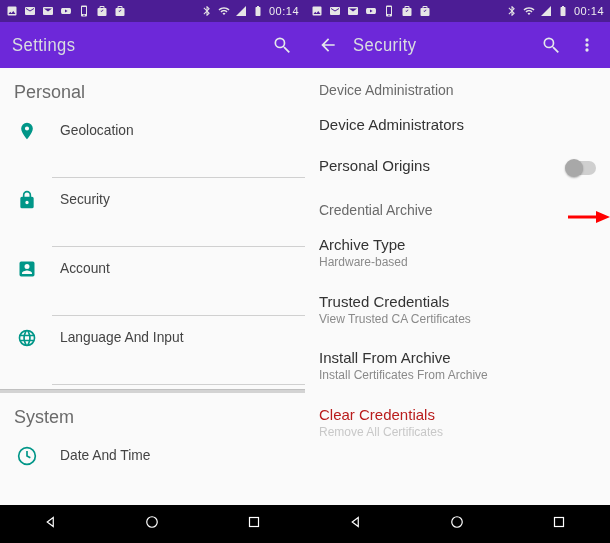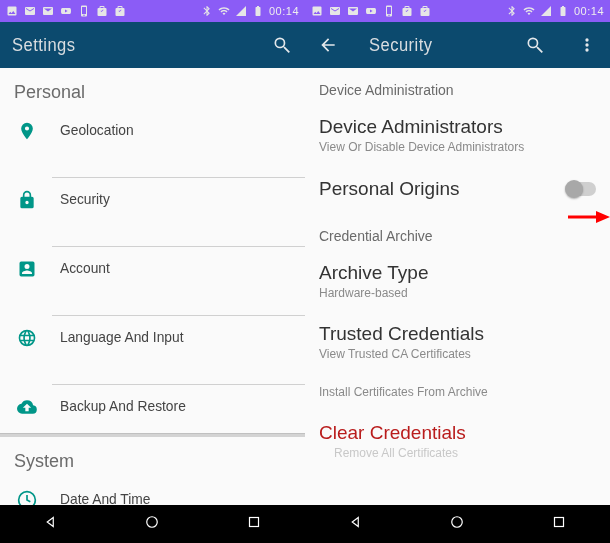--- a/index.html
+++ b/index.html
@@ -1,43 +1,43 @@
 <!DOCTYPE html>
 <html><head>
 <meta charset="utf-8">
 <style>
   * { box-sizing: border-box; margin: 0; padding: 0; }
   html, body { width: 610px; height: 543px; font-family: "Helvetica Neue", Arial, sans-serif; background: #fff; }
   .root { display: flex; width: 610px; height: 543px; }
   .pane { width: 305px; height: 543px; display: flex; flex-direction: column; background: #fff; overflow: hidden; }
-  .status-bar { height: 22px; background: #8b5cf6; color: #fff; display: flex; align-items: center; padding: 0 6px; font-size: 10px; }
+  .status-bar { height: 22px; background: #4c1d95; color: #fff; display: flex; align-items: center; padding: 0 6px; font-size: 10px; }
   .status-left { display: flex; gap: 6px; align-items: center; }
   .status-right { display: flex; gap: 5px; align-items: center; margin-left: auto; }
   .status-ic { width: 12px; height: 12px; display: flex; align-items: center; justify-content: center; }
   .status-ic svg { width: 12px; height: 12px; fill: #e6e6e6; }
   .clock { font-size: 11px; color: #eee; letter-spacing: 0.5px; }
-  .app-bar { height: 46px; background: #0c4a6e; color: #e4e8eb; display: flex; align-items: center; padding: 0 12px; gap: 30px; }
+  .app-bar { height: 46px; background: #6d28d9; color: #e4e8eb; display: flex; align-items: center; padding: 0 12px; gap: 14px; }
   .app-title { font-size: 18px; font-weight: 300; letter-spacing: 0.5px; flex: 1; color: #d9dde0; font-stretch: condensed; transform: scaleX(0.92); transform-origin: left; }
   .app-btn { width: 22px; height: 22px; display: flex; align-items: center; justify-content: center; }
   .app-btn svg { width: 20px; height: 20px; fill: #e4e8eb; }
   .content { flex: 1; overflow: hidden; background: #fafafa; }
   .section-header { font-size: 18px; color: #6b6b6b; padding: 14px 14px 6px 14px; }
   .row { display: flex; align-items: flex-start; padding: 12px 14px 12px 16px; gap: 22px; }
   .row.with-border { border-bottom: 1px solid #d0d0d0; margin-left: 52px; padding-left: 0; }
   .row .ic { width: 22px; display: flex; align-items: center; justify-content: center; }
   .row .ic svg { width: 20px; height: 20px; fill: #009688; }
   .row .label { font-size: 15px; color: #444; font-weight: 300; }
   .pane-left .label { transform: scaleX(0.92); transform-origin: left; }
   .divider-thick { height: 4px; background: #d3d3d3; border-top: 1px solid #c0c0c0; margin-top: 4px; }
   .sec-section-header { font-size: 14px; color: #6a6a6a; padding: 14px 7px 8px 14px; }
   .sec-item { padding: 10px 14px 12px 14px; border-bottom: 0; position: relative; }
-  .sec-title { font-size: 19px; color: #333; margin-bottom: 2px; }
+  .sec-title { font-size: 15px; color: #333; margin-bottom: 2px; }
   .sec-sub { font-size: 12px; color: #8a8a8a; line-height: 1.3; }
   .sec-item.disabled .sec-title { color: #b91c1c; }
-  .sec-item.disabled .sec-sub { color: #c8c8c8; margin-left: 15px; }
+  .sec-item.disabled .sec-sub { color: #c8c8c8; }
   .toggle { position: absolute; right: 14px; top: 14px; width: 28px; height: 14px; background: #cfcfcf; border-radius: 7px; }
   .toggle .knob { position: absolute; top: -2px; left: -3px; width: 18px; height: 18px; background: #a8a8a8; border-radius: 50%; box-shadow: 0 1px 2px rgba(0,0,0,0.3); }
   .arrow-callout { position: absolute; right: 0px; top: 210px; }
   .arrow-callout svg { width: 42px; height: 14px; }
   .nav-bar { height: 38px; background: #000; display: flex; align-items: center; justify-content: space-around; }
   .nav-btn svg { width: 18px; height: 18px; fill: none; stroke: #fff; stroke-width: 1.6; }
   .pane-right { position: relative; }
 </style>
 </head>
 <body>
@@ -151,28 +151,20 @@
       <div class="row">
         <span class="ic">
             <svg viewBox="0 0 24 24">
               <path d="M12 2a10 10 0 1 0 10 10A10 10 0 0 0 12 2zm6.93 6h-2.95a15.65 15.65 0 0 0-1.38-3.56A8 8 0 0 1 18.93 8zM12 4.04A14.09 14.09 0 0 1 13.91 8h-3.82A14.09 14.09 0 0 1 12 4.04zM4.26 14a7.82 7.82 0 0 1 0-4h3.38a16.52 16.52 0 0 0-.14 2 16.52 16.52 0 0 0 .14 2H4.26zm.82 2h2.95a15.65 15.65 0 0 0 1.38 3.56A8 8 0 0 1 5.08 16zM8.03 8H5.08a8 8 0 0 1 4.33-3.56A15.65 15.65 0 0 0 8.03 8zM12 19.96A14.09 14.09 0 0 1 10.09 16h3.82A14.09 14.09 0 0 1 12 19.96zM14.34 14H9.66a14.71 14.71 0 0 1-.16-2 14.58 14.58 0 0 1 .16-2h4.68a14.58 14.58 0 0 1 .16 2 14.71 14.71 0 0 1-.16 2zm.25 5.56A15.65 15.65 0 0 0 15.97 16h2.95a8 8 0 0 1-4.33 3.56zM16.36 14a16.52 16.52 0 0 0 .14-2 16.52 16.52 0 0 0-.14-2h3.38a7.82 7.82 0 0 1 0 4h-3.38z"></path>
             </svg>
           </span>
         <span class="label">Language And Input</span>
       </div>
       <div class="row with-border"></div>
 
-      <div class="row">
-        <span class="ic">
-            <svg viewBox="0 0 24 24">
-              <path d="M19.35 10.04A7.49 7.49 0 0 0 12 4a7.5 7.5 0 0 0-6.65 4.04A6 6 0 0 0 6 20h13a5 5 0 0 0 .35-9.96zM14 13v4h-4v-4H7l5-5 5 5h-3z"></path>
-            </svg>
-          </span>
-        <span class="label">Backup And Restore</span>
-      </div>
 
       <div class="divider-thick"></div>
       <div class="section-header">System</div>
 
       <div class="row">
         <span class="ic">
             <svg viewBox="0 0 24 24">
               <path fill="none" stroke="#009688" stroke-width="2" d="M12 2a10 10 0 1 0 10 10A10 10 0 0 0 12 2zm0 4v6l4 2"></path>
             </svg>
           </span>
@@ -271,21 +263,20 @@
           <svg viewBox="0 0 24 24">
             <path d="M12 8a2 2 0 1 0-2-2 2 2 0 0 0 2 2zm0 2a2 2 0 1 0 2 2 2 2 0 0 0-2-2zm0 6a2 2 0 1 0 2 2 2 2 0 0 0-2-2z"></path>
           </svg>
         </span>
     </div>
     <div class="content">
       <div class="sec-section-header">Device Administration</div>
 
       <div class="sec-item">
         <div class="sec-title">Device Administrators</div>
-        <div class="sec-sub">View Or Disable Device Administrators</div>
       </div>
 
       <div class="sec-item" style="padding-right:56px;">
         <div class="sec-title">Personal Origins</div>
         <div class="toggle">
             <div class="knob"></div>
           </div>
       </div>
 
       <div class="sec-section-header">Credential Archive</div>
@@ -294,20 +285,21 @@
         <div class="sec-title">Archive Type</div>
         <div class="sec-sub">Hardware-based</div>
       </div>
 
       <div class="sec-item">
         <div class="sec-title">Trusted Credentials</div>
         <div class="sec-sub">View Trusted CA Certificates</div>
       </div>
 
       <div class="sec-item">
+        <div class="sec-title">Install From Archive</div>
         <div class="sec-sub">Install Certificates From Archive</div>
       </div>
 
       <div class="sec-item disabled">
         <div class="sec-title">Clear Credentials</div>
         <div class="sec-sub">Remove All Certificates</div>
       </div>
     </div>
 
     <div class="arrow-callout">

